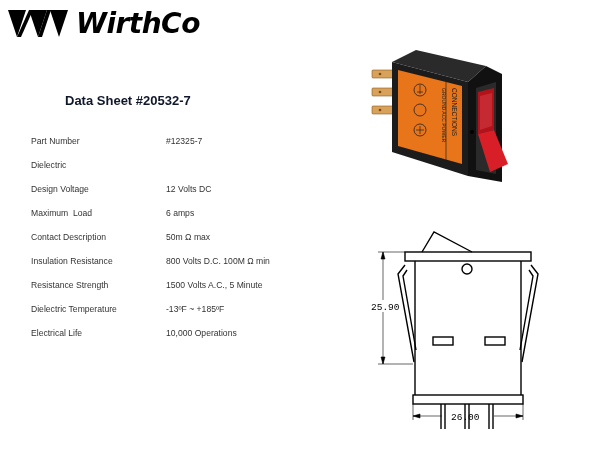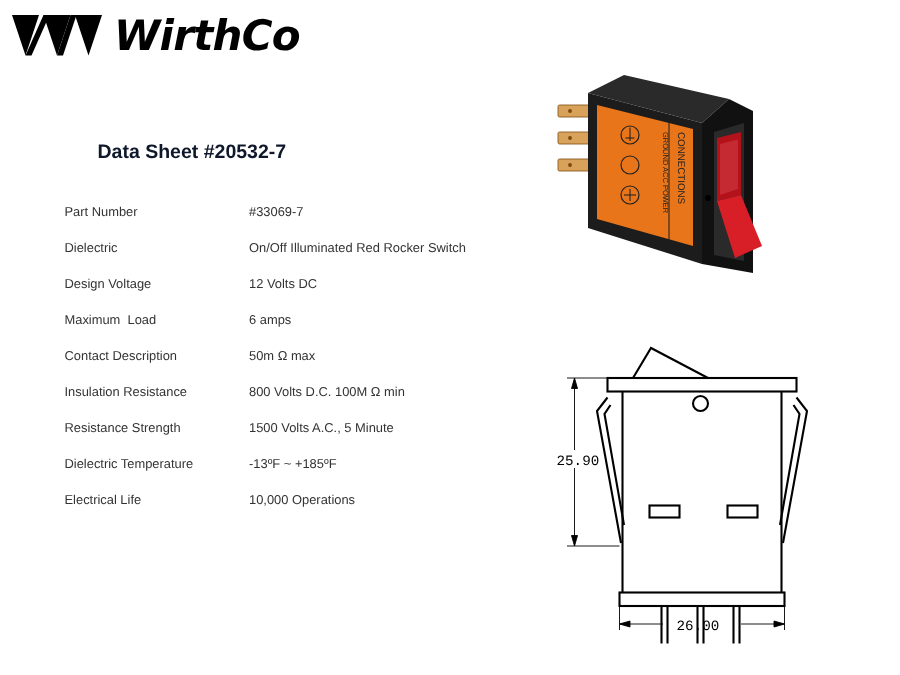--- a/index.html
+++ b/index.html
@@ -15,21 +15,21 @@
       color: #000; margin-left: 8px; line-height: 32px;
     }
 
     .title {
       position: absolute; left: 25px; top: 93px;
       font-size: 13px; font-weight: bold; color: #0f172a; margin-left: 40px;
     }
 
     .specs { position: absolute; left: 31px; top: 136px; width: 320px; }
     .spec-row { position: absolute; left: 0; height: 14px; width: 320px; font-size: 8.6px; color: #333; }
-    .spec-label { position: absolute; left: 12px; white-space: nowrap; text-align: right; }
+    .spec-label { position: absolute; left: 0; white-space: nowrap; text-align: right; }
     .spec-value { position: absolute; left: 135px; white-space: nowrap; }
 
     .photo { position: absolute; left: 368px; top: 48px; width: 148px; height: 140px; }
     .drawing { position: absolute; left: 362px; top: 222px; width: 200px; height: 210px; }
   </style>
 </head>
 <body>
 
 <div class="logo">
   <svg class="logo-mark" viewBox="0 0 60 28">
@@ -40,25 +40,24 @@
     <polygon points="30,27 39,0 43,0 34,27" fill="#000"></polygon>
   </svg>
   <span class="logo-text">WirthCo</span>
 </div>
 
 <div class="title">Data Sheet #20532-7</div>
 
 <div class="specs">
   <div class="spec-row" style="top:0px">
     <span class="spec-label">Part Number</span>
-    <span class="spec-value">#33069-7</span>
+    <span class="spec-value">#12325-7</span>
   </div>
   <div class="spec-row" style="top:24px">
     <span class="spec-label">Dielectric</span>
-    <span class="spec-value">On/Off Illuminated Red Rocker Switch</span>
   </div>
   <div class="spec-row" style="top:48px">
     <span class="spec-label">Design Voltage</span>
     <span class="spec-value">12 Volts DC</span>
   </div>
   <div class="spec-row" style="top:72px">
     <span class="spec-label" style="white-space:pre">Maximum  Load</span>
     <span class="spec-value">6 amps</span>
   </div>
   <div class="spec-row" style="top:96px">

